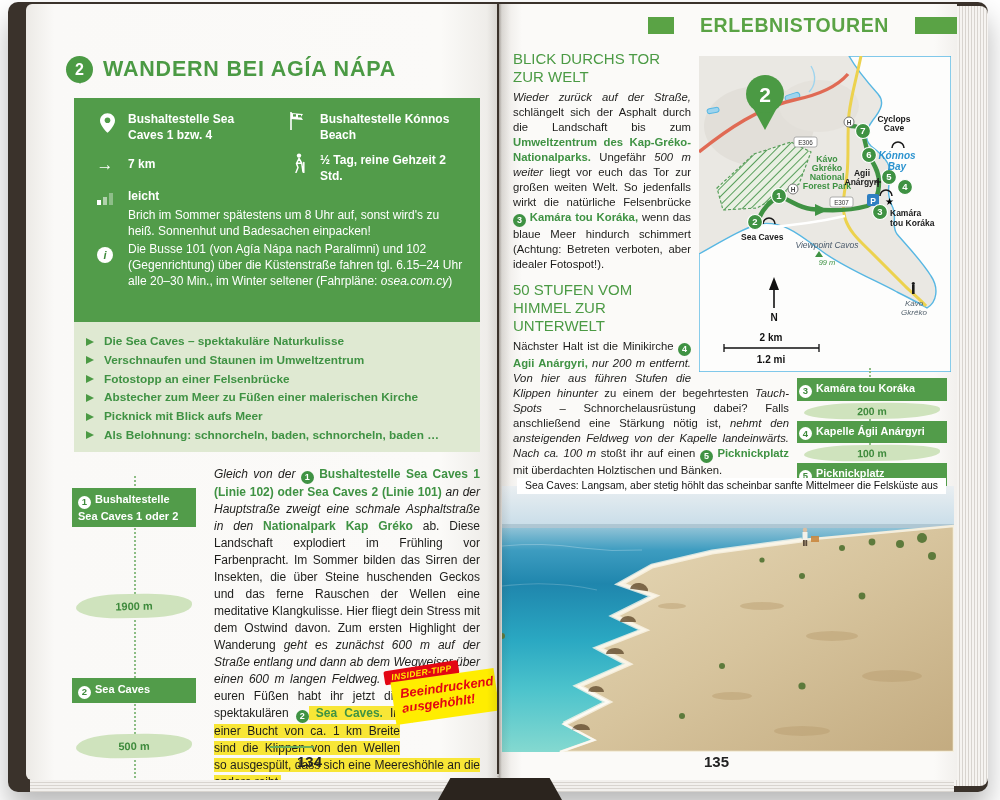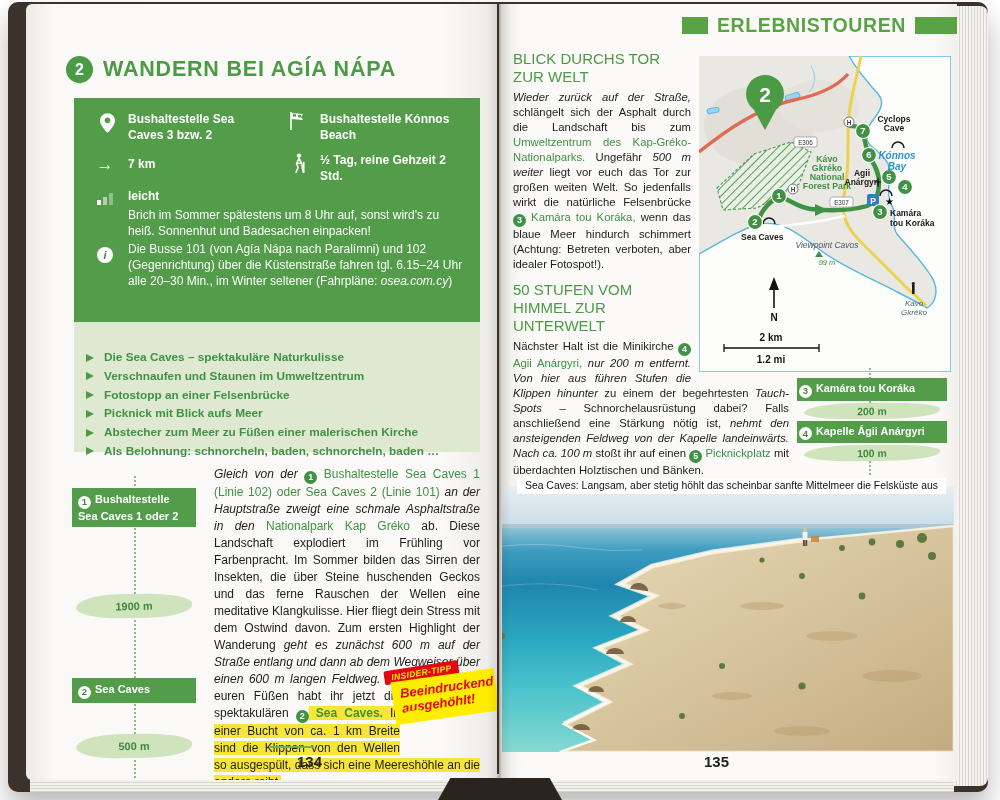--- a/index.html
+++ b/index.html
@@ -45,42 +45,42 @@
   .ib-ic{position:absolute;width:22px;height:22px;display:flex;align-items:center;justify-content:center}
   .arrow-glyph{font-size:17px;font-weight:bold;color:#fff}
   .bars{display:flex;align-items:flex-end;gap:2px;height:12px}
   .bars i{display:block;width:4px;background:#fff}
   .bars i:nth-child(1){height:5px}
   .bars i:nth-child(2){height:8px;opacity:.55}
   .bars i:nth-child(3){height:12px;opacity:.35}
   .info-circ{width:16px;height:16px;border-radius:50%;background:#fff;color:#3e8a3c;font-weight:bold;font-size:11px;
     display:flex;align-items:center;justify-content:center;font-style:italic}
 
-  .bullets{position:absolute;left:48px;top:318px;width:406px;height:130px;background:var(--lightbox);padding:26px 10px 8px 12px}
+  .bullets{position:absolute;left:48px;top:318px;width:406px;height:130px;background:var(--lightbox);padding:10px 10px 8px 12px}
   .b-row{display:flex;align-items:flex-start;gap:10px;line-height:18.8px}
   .b-arrow{flex:0 0 auto;margin-top:5.5px;width:0;height:0;border-left:8px solid var(--green);border-top:4.5px solid transparent;border-bottom:4.5px solid transparent}
   .b-txt{color:#3f9243;font-weight:bold;font-size:11.8px}
 
   .timeline{position:absolute;left:46px;top:484px;width:124px;height:286px}
   .t-dot{position:absolute;left:62px;top:-12px;bottom:-4px;border-left:2px dotted #8cbd84}
   .t-box{position:relative;background:#529c4a;color:#fff;font-weight:bold;font-size:11px;line-height:1.3;padding:4px 6px}
   .box-num{display:inline-flex;width:13px;height:13px;border-radius:50%;background:#fff;color:#3e8a3c;
     font-size:9.5px;font-weight:bold;align-items:center;justify-content:center;vertical-align:-2px;margin-right:4px}
   .brush{position:absolute;left:4px;width:116px;height:24px;background:var(--brush);border-radius:46% 54% 50% 50% / 70% 55% 65% 60%;
     transform:rotate(-1.2deg);display:flex;align-items:center;justify-content:center;color:#3e8a3c;font-weight:bold;font-size:11px}
   .tl-b1{position:absolute;left:0;right:0;top:0}
   .tl-br1{top:106px}
   .tl-b2{position:absolute;left:0;right:0;top:190px}
   .tl-br2{top:246px}
 
   .article{position:absolute;left:188px;top:462px;width:266px}
   .art-h{color:var(--green);font-weight:bold;font-size:12.6px;letter-spacing:.2px;margin-bottom:5px}
   .art-p{font-size:12px;line-height:17px;text-align:justify}
   .seg-i{font-style:italic}
-  .seg-g{color:#3f9243;font-weight:normal}
+  .seg-g{color:#3f9243;font-weight:bold}
   .seg-hl{background:var(--yellow)}
   .seg-hlg{background:var(--yellow);color:#3f9243;font-weight:bold}
   .seg-num{display:inline-flex;width:13px;height:13px;border-radius:50%;background:#3f9243;color:#fff;
     font-size:9px;font-weight:bold;font-style:normal;align-items:center;justify-content:center;vertical-align:-2px}
   .seg-spacer{float:right;width:88px;height:72px;margin:2px -16px 2px 8px}
 
   .insider{position:absolute;top:193px;right:-16px;z-index:3;transform:rotate(-7deg);width:104px}
   .insider-tag{display:inline-block;background:var(--red);color:var(--insyellow);font-weight:bold;font-style:italic;
     font-size:8.5px;letter-spacing:.4px;padding:2px 7px;border-radius:2px;transform:rotate(-2deg);margin-left:-6px}
   .insider-bubble{position:relative;background:var(--insyellow);color:var(--red);font-weight:bold;font-style:italic;
@@ -88,21 +88,21 @@
   .insider-bubble::after{content:"";position:absolute;left:12px;bottom:-11px;
     border:11px solid transparent;border-top:12px solid var(--insyellow);border-left-width:4px;border-right-width:11px}
 
   .pageno{position:absolute;bottom:10px;width:60px;text-align:right}
   .pageno .pn-line{width:44px;height:2.5px;background:#6cb05a;margin:0 auto 5px}
   .pageno .pn-num{font-weight:bold;font-size:15px;color:#222}
   .pageno.pl{left:236px}
   .pageno.pr{left:170px}
 
   
-  .banner{position:absolute;top:10px;left:0;right:0;display:flex;justify-content:flex-end;align-items:center;gap:9px;z-index:2}
+  .banner{position:absolute;top:10px;left:0;right:0;display:flex;justify-content:flex-end;align-items:center;gap:26px;z-index:2}
   .banner .sq1{width:26px;height:17px;background:var(--green2)}
   .banner .txt{color:var(--green2);font-weight:bold;font-size:19.5px;letter-spacing:.6px}
   .banner .sq2{width:42px;height:17px;background:var(--green2)}
 
   .rp-flow{position:absolute;left:14px;top:44px;right:0;bottom:0}
   .map-float{float:right;width:252px;height:316px;margin:8px 6px 6px 8px}
   .sidebar-float{float:right;clear:right;width:150px;margin:0 10px 0 8px;position:relative}
   .sb-dot{position:absolute;left:72px;top:-10px;bottom:-12px;border-left:2px dotted #8cbd84}
   .sb-box{position:relative;background:#529c4a;color:#fff;font-weight:bold;font-size:10.8px;line-height:1.3;padding:3px 2px;margin-bottom:2px}
   .sb-brush{position:relative;width:136px;height:16px;margin:1px auto 2px;background:var(--brush);
@@ -144,21 +144,21 @@
       <div class="l-title">WANDERN BEI AGÍA NÁPA</div>
     </div>
 
     <div class="infobox">
       <div class="ib-ic" style="left:22px;top:14px">
         <svg width="15" height="20" viewBox="0 0 16 21">
             <path d="M8 0C3.6 0 0 3.6 0 8c0 5.4 8 13 8 13s8-7.6 8-13C16 3.6 12.4 0 8 0z" fill="#fff"></path>
             <circle cx="8" cy="7.6" r="3" fill="#529c4a"></circle>
           </svg>
       </div>
-      <div class="ib lbl" style="left:54px;top:14px;width:136px">Bushaltestelle Sea Caves 3 bzw. 2</div>
+      <div class="ib lbl" style="left:54px;top:14px;width:136px">Bushaltestelle Sea Caves 1 bzw. 4</div>
 
       <div class="ib-ic" style="left:212px;top:12px">
         <svg width="18" height="20" viewBox="0 0 18 20">
             <path d="M3 1v18" stroke="#fff" stroke-width="1.6"></path>
             <path d="M3 2l12 1-2 3 2 3-12-1z" fill="#fff"></path>
             <rect x="5" y="3.2" width="3" height="2.4" fill="#529c4a"></rect>
             <rect x="10" y="4" width="3" height="2.4" fill="#529c4a"></rect>
           </svg>
       </div>
       <div class="ib lbl" style="left:246px;top:14px;width:136px">Bushaltestelle Kónnos Beach</div>
@@ -201,25 +201,25 @@
       <div class="b-row">
           <span class="b-arrow"></span>
           <span class="b-txt">Verschnaufen und Staunen im Umweltzentrum</span>
         </div>
       <div class="b-row">
           <span class="b-arrow"></span>
           <span class="b-txt">Fotostopp an einer Felsenbrücke</span>
         </div>
       <div class="b-row">
           <span class="b-arrow"></span>
+          <span class="b-txt">Abstecher zum Meer zu Füßen einer malerischen Kirche</span>
+        </div>
+      <div class="b-row">
+          <span class="b-arrow"></span>
           <span class="b-txt">Picknick mit Blick aufs Meer</span>
-        </div>
-      <div class="b-row">
-          <span class="b-arrow"></span>
-          <span class="b-txt">Abstecher zum Meer zu Füßen einer malerischen Kirche</span>
         </div>
       <div class="b-row">
           <span class="b-arrow"></span>
           <span class="b-txt">Als Belohnung: schnorcheln, baden, schnorcheln, baden …</span>
         </div>
     </div>
 
     <div class="timeline">
       <div class="t-dot"></div>
       <div class="t-box tl-b1"><span class="box-num">1</span><span>Bushaltestelle Sea Caves 1 oder 2</span></div>
@@ -387,20 +387,21 @@
           </g>
         </svg>
       </div>
 
       <div class="sidebar-float">
         <div class="sb-dot"></div>
         <div class="sb-box"><span class="box-num">3</span><span>Kamára tou Koráka</span></div>
         <div class="sb-brush">200 m</div>
         <div class="sb-box"><span class="box-num">4</span><span>Kapelle Ágii Anárgyri</span></div>
         <div class="sb-brush">100 m</div>
+        <div class="sb-box"><span class="box-num">5</span><span>Picknickplatz</span></div>
       </div>
 
       <h3 class="rp-h">BLICK DURCHS TOR ZUR WELT</h3>
       <p class="rp-p"><span class="seg-i">Wieder zurück auf der Straße, </span><span>schlängelt sich der Asphalt durch die Landschaft bis zum </span><span class="seg-g">Umweltzentrum des Kap-Gréko-Nationalparks. </span><span>Ungefähr </span><span class="seg-i">500 m weiter </span><span>liegt vor euch das Tor zur großen weiten Welt. So jedenfalls wirkt die natürliche Felsenbrücke </span><span class="seg-num">3</span><span class="seg-g"> Kamára tou Koráka, </span><span>wenn das blaue Meer hindurch schimmert (Achtung: Betreten verboten, aber idealer Fotospot!).</span></p>
       <h3 class="rp-h h2">50 STUFEN VOM HIMMEL ZUR UNTERWELT</h3>
       <p class="rp-p"><span>Nächster Halt ist die Minikirche </span><span class="seg-num">4</span><span class="seg-g"> Agii Anárgyri, </span><span class="seg-i">nur 200 m entfernt. Von hier aus führen Stufen die Klippen hinunter </span><span>zu einem der begehrtesten </span><span class="seg-i">Tauch-Spots</span><span> – Schnorchelausrüstung dabei? Falls anschließend eine Stärkung nötig ist, </span><span class="seg-i">nehmt den ansteigenden Feldweg von der Kapelle landeinwärts. Nach ca. 100 m </span><span>stoßt ihr auf einen </span><span class="seg-num">5</span><span class="seg-g"> Picknickplatz </span><span>mit überdachten Holztischen und Bänken.</span></p>
     </div>
 
     <div class="caption">Sea Caves: Langsam, aber stetig höhlt das scheinbar sanfte Mittelmeer die Felsküste aus</div>
     <div class="photo">

